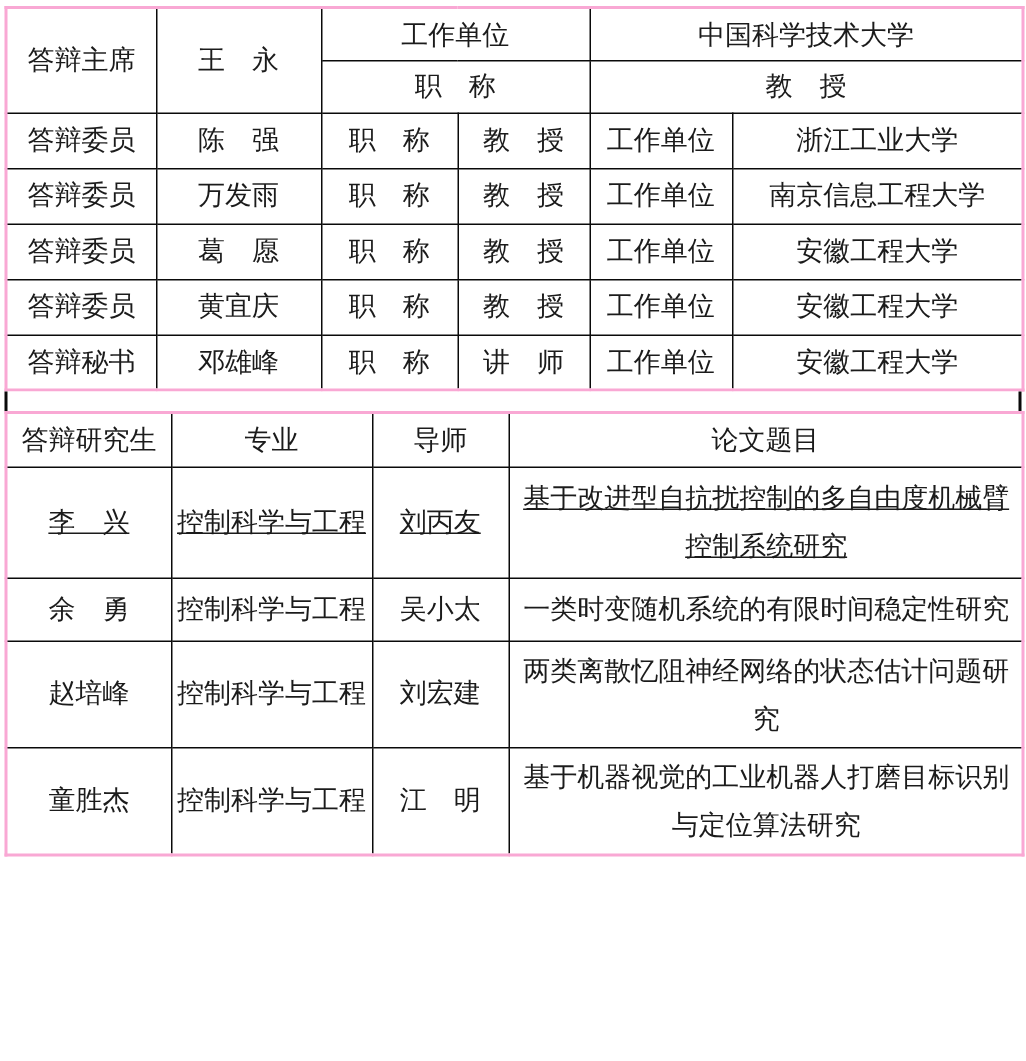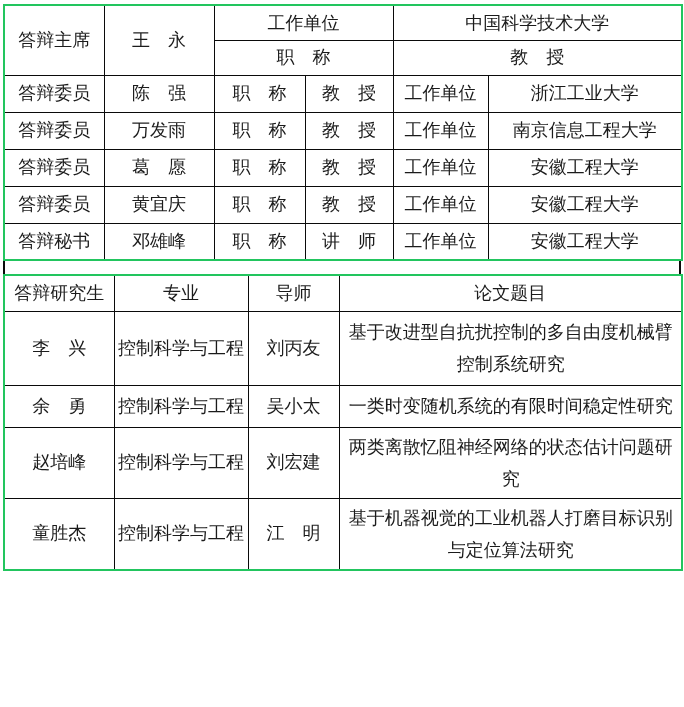--- a/index.html
+++ b/index.html
@@ -3,34 +3,34 @@
 <meta charset="utf-8">
 <style>
   html,body{margin:0;padding:0;background:#ffffff;}
   body{
     width:684px;height:707px;box-sizing:border-box;padding:4px 3px;
     font-family:"Liberation Serif","DejaVu Serif",serif;
     color:#1b1b1b;font-size:18px;
   }
   table{
     border-collapse:collapse;table-layout:fixed;width:678px;
-    border:2px solid #22c55e;
+    border:2px solid #f9a8d4;
   }
   td{
     border:1px solid #0a0a0a;
     text-align:center;vertical-align:middle;
     padding:1px 2px;line-height:1.45;
     overflow:hidden;
   }
   
   .t1 tr{height:37px;}
   .t1 tr.chair-sub{height:35px;}
   
   .t2 tr.hdr{height:36px;margin-left:36px;}
-  .t2 tr.r-tall{height:74px;}
+  .t2 tr.r-tall{height:74px;text-decoration:underline;}
   .t2 tr.r-short{height:42px;}
   .t2 tr.r-last{height:70px;}
   .t2 td.thesis{
     text-align:center;padding:3px 4px 3px 5px;line-height:32px;
   }
   .spacer{
     height:13px;width:678px;box-sizing:border-box;
     border-left:2px solid #0a0a0a;border-right:2px solid #0a0a0a;
     background:#ffffff;
   }

